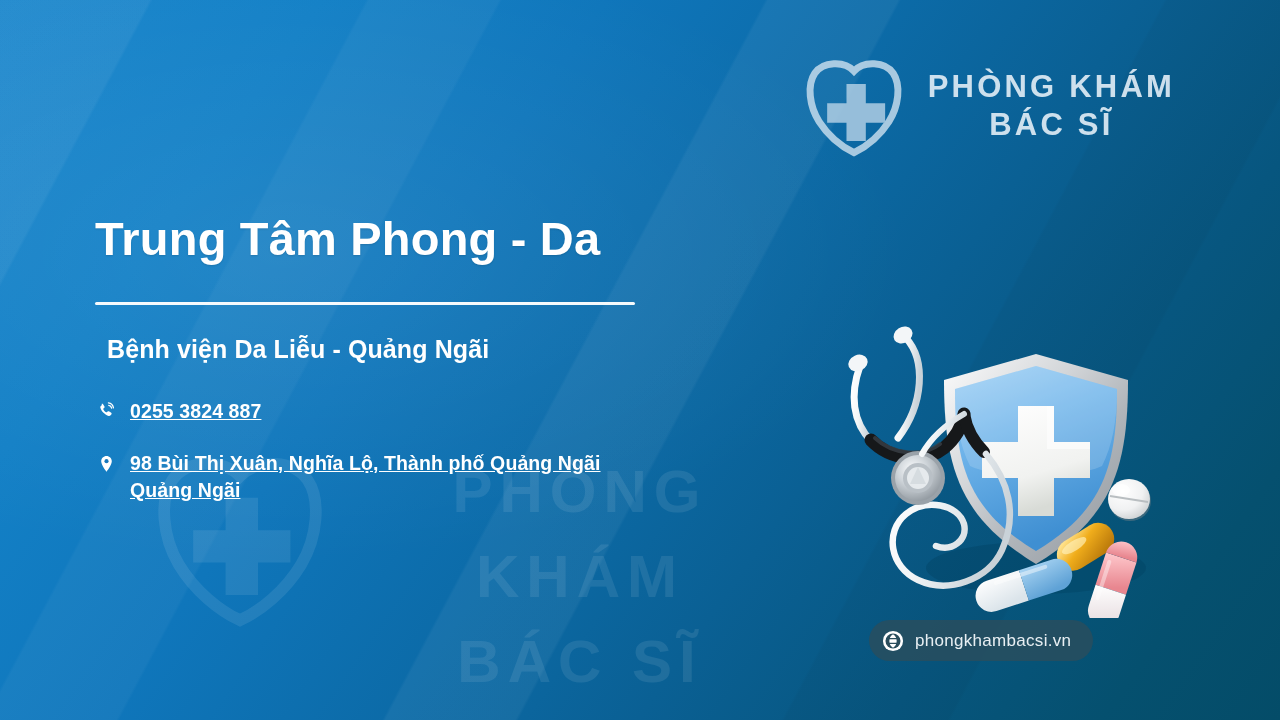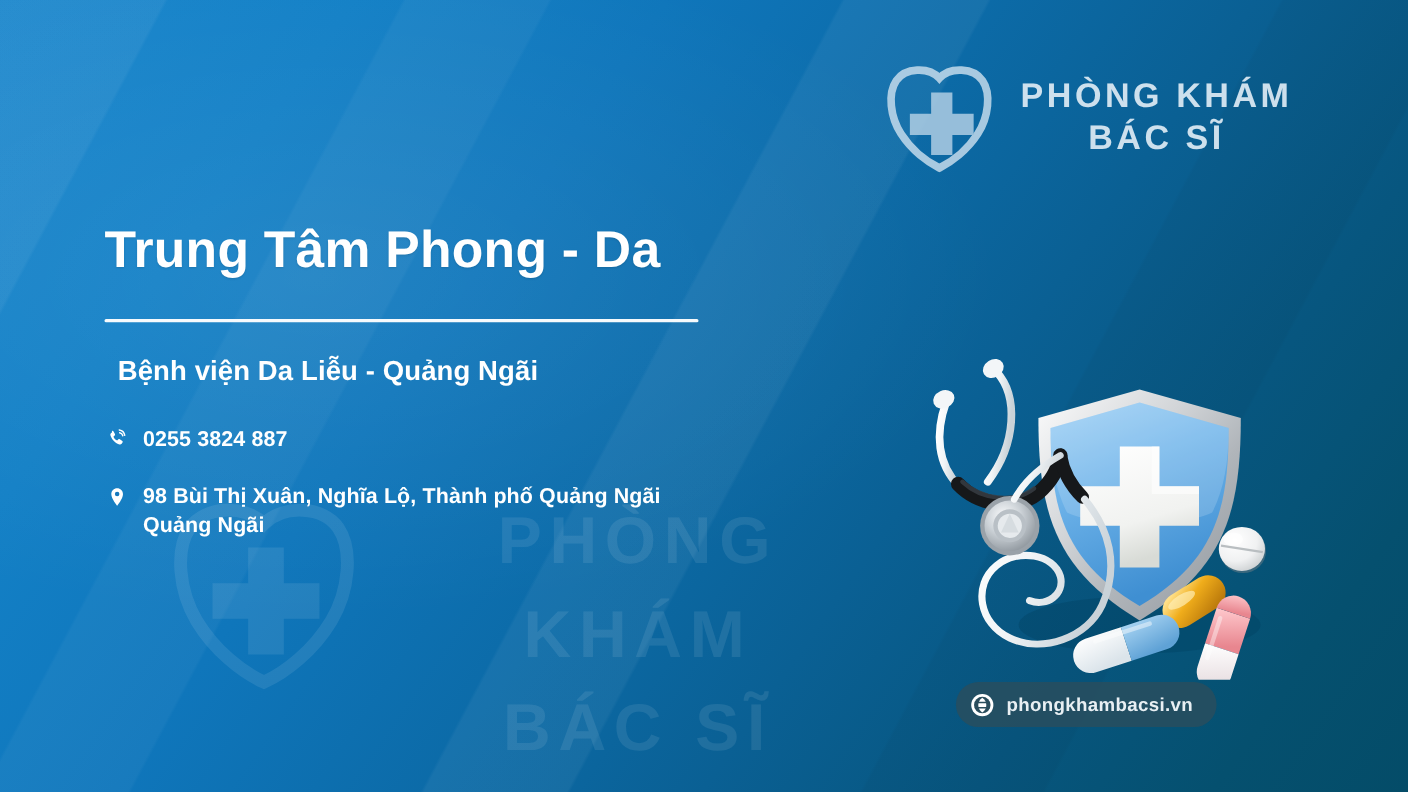--- a/index.html
+++ b/index.html
@@ -101,21 +101,21 @@
   .brand-l2 {
     font-size: 31px;
     font-weight: 700;
     letter-spacing: 3.2px;
   }
 
   
   .content {
     position: absolute;
     left: 95px;
-    top: 196px;
+    top: 208px;
     width: 690px;
   }
   .title {
     color: #ffffff;
     font-size: 47px;
     font-weight: 700;
     line-height: 1.30;
     letter-spacing: 0.2px;
     margin: 0;
     text-shadow: 0 1px 2px rgba(0,0,0,0.13);
@@ -150,20 +150,21 @@
     align-items: center;
     justify-content: center;
     margin-top: 1px;
   }
   .info-text {
     color: #ffffff;
     font-size: 19.5px;
     font-weight: 700;
     line-height: 1.42;
     letter-spacing: 0.1px;
+    text-decoration: underline;
   }
   .addr-icon { margin-top: 2px; }
 
   
   .illustration {
     position: absolute;
     left: 840px;
     top: 318px;
     width: 340px;
     height: 300px;
@@ -179,21 +180,21 @@
     align-items: center;
     gap: 11px;
     padding: 0 22px 0 13px;
     border-radius: 21px;
     background: rgba(42,77,92,0.80);
   }
   .url-badge .globe { width: 22px; height: 22px; flex: none; }
   .url-text {
     color: #e8eff3;
     font-size: 17px;
-    font-weight: 700;
+    font-weight: 400;
     letter-spacing: 0.3px;
   }
 </style>
 </head>
 <body>
 
 <div id="banner">
 
   <div class="streaks"></div>
   <div class="vignette"></div>

